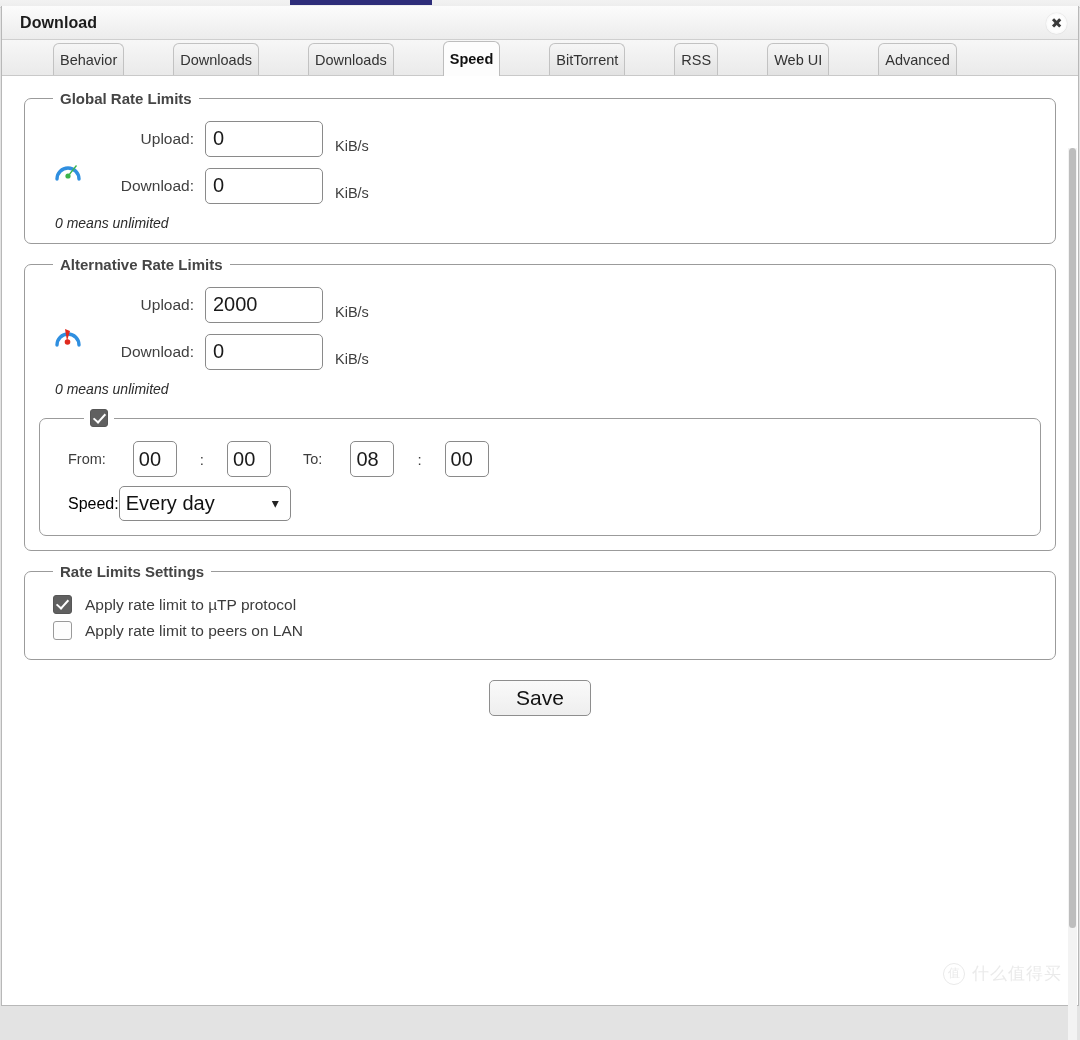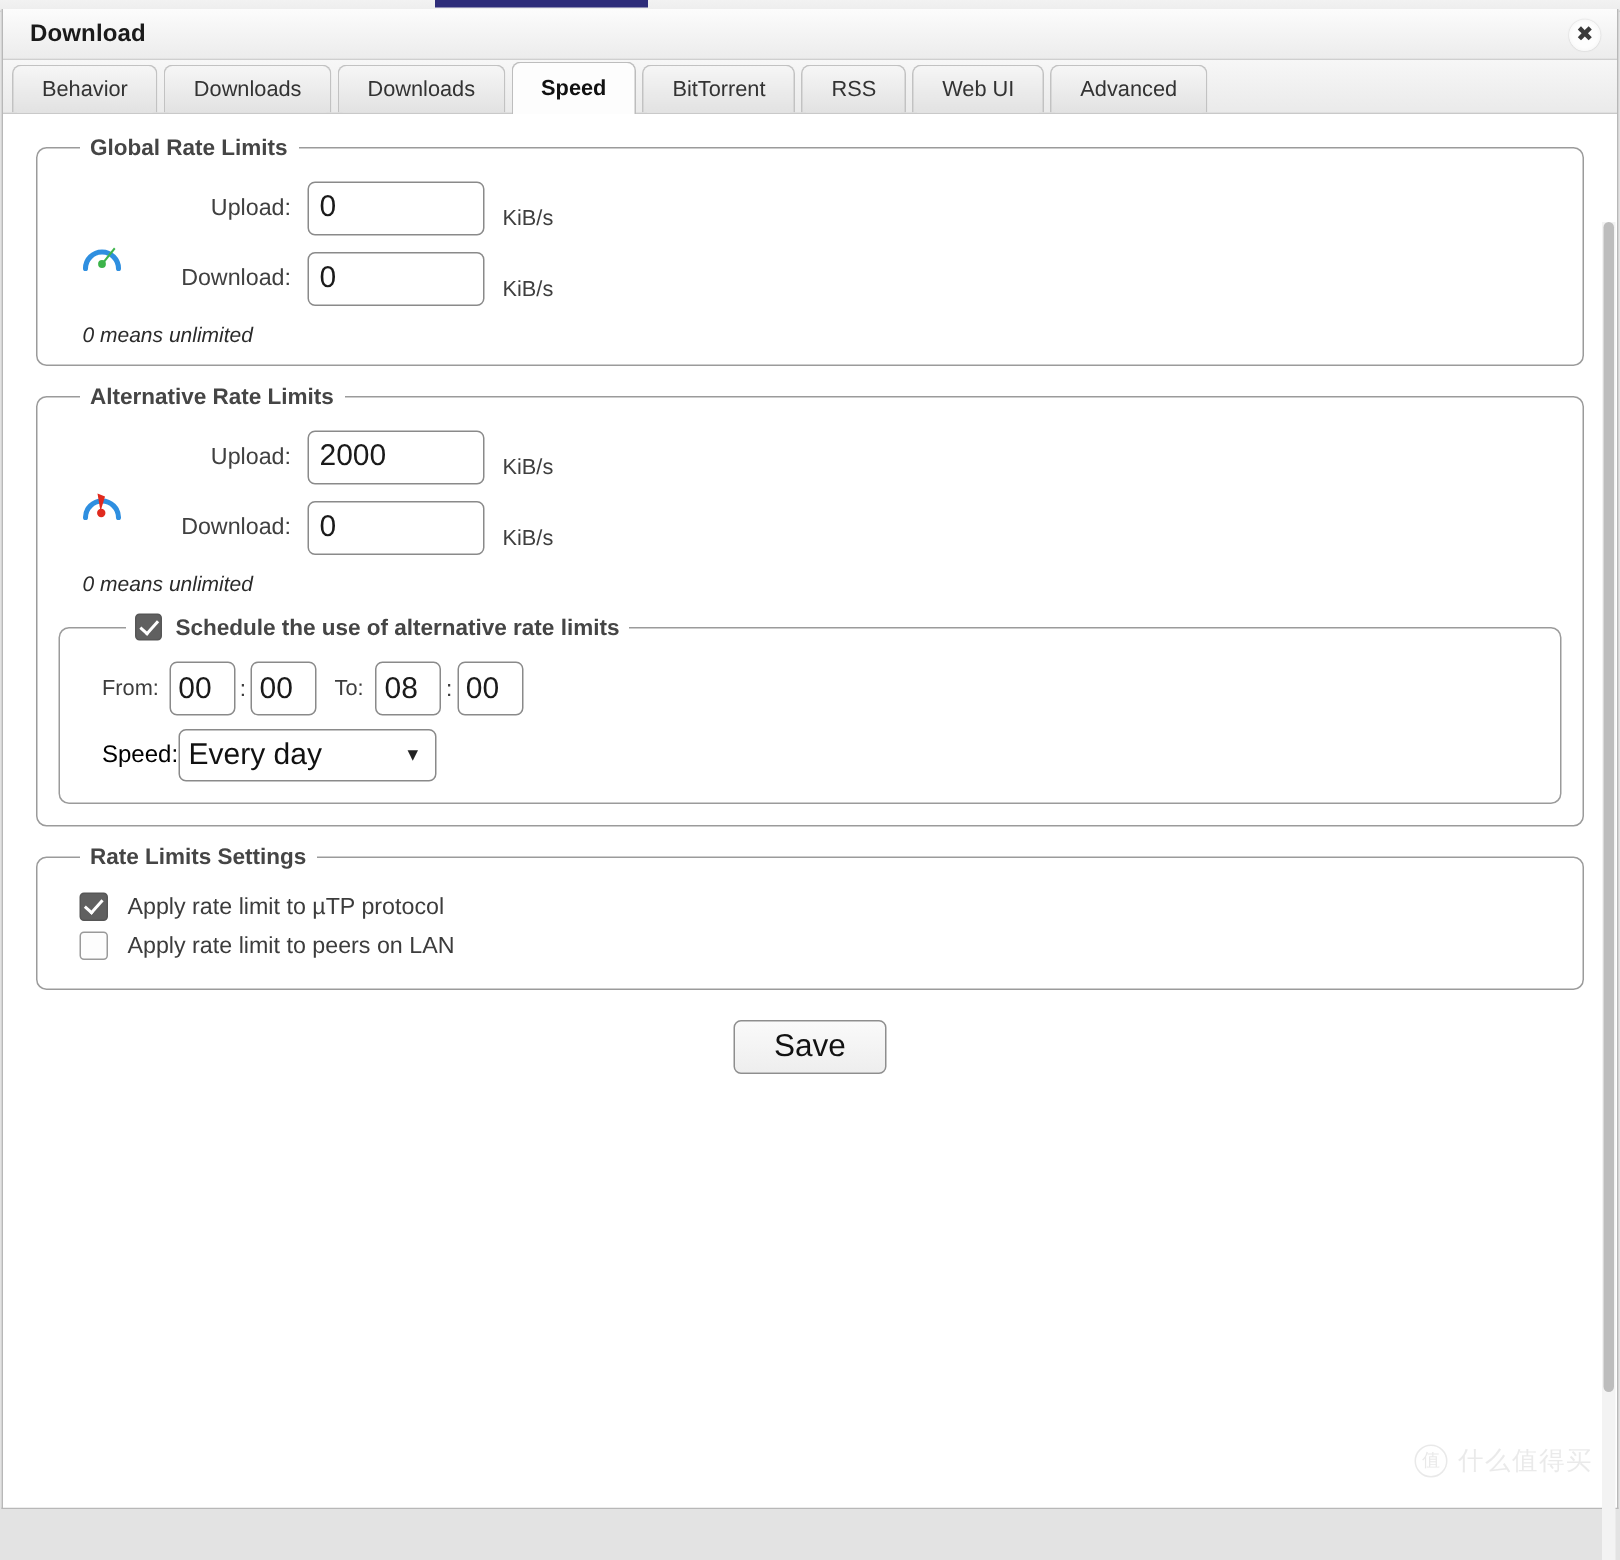--- a/index.html
+++ b/index.html
@@ -61,29 +61,30 @@
     height: 36px;
     background: linear-gradient(#f7f7f7, #eaeaea);
     border-bottom: 1px solid #c9c9c9;
     padding-left: 6px;
     display: flex;
     align-items: flex-end;
   }
   .tab {
     height: 32px;
     margin-right: 4px;
-    padding: 0 19px;
+    padding: 0 6px;
     display: flex; align-items: center;
     font-size: 14.5px; color: #333;
     background: linear-gradient(#f6f6f6, #e2e2e2);
     border: 1px solid #c2c2c2;
     border-bottom: none;
     border-radius: 6px 6px 0 0;
     cursor: pointer;
     white-space: nowrap;
+    margin-left: 45px;
   }
   .tab.active {
     background: #fdfdfd;
     font-weight: bold;
     color: #111;
     height: 35px;
     border-color: #bdbdbd;
     position: relative;
     z-index: 2;
     margin-bottom: -1px;
@@ -183,21 +184,21 @@
   .cb.on::after {
     content: "";
     position: absolute;
     left: 5px; top: 1px;
     width: 5px; height: 10px;
     border: solid #fff;
     border-width: 0 2.2px 2.2px 0;
     transform: rotate(42deg);
   }
 
-  .time-row { display: flex; align-items: center; margin: 8px 0 0 14px; }
+  .time-row { display: flex; align-items: center; margin: 8px 0 0 14px; gap: 20px; }
   .time-row .lbl { font-size: 14.5px; color: #3d3d3d; margin-right: 7px; }
   .time-in {
     width: 44px; height: 36px;
     border: 1px solid #8a8a8a; border-radius: 5px;
     background: #fff; text-align: left;
     font-family: "Liberation Sans", sans-serif;
     font-size: 20px; color: #1a1a1a; padding: 0 5px; outline: none;
   }
   .colon { font-size: 15px; color: #3d3d3d; margin: 0 3px; }
   .to-lbl { font-size: 14.5px; color: #3d3d3d; margin: 0 8px 0 12px; }
@@ -362,21 +363,20 @@
           <span class="rate-label">Download:</span>
           <input class="num-input" type="text" value="0" style="">
           <span class="unit">KiB/s</span>
         </div>
       </div>
       <div class="hint">0 means unlimited</div>
 
       <fieldset class="schedule">
         <legend>
           <span class="cb on"></span>
-          <span>Schedule the use of alternative rate limits</span>
         </legend>
 
         <div class="time-row">
           <span class="lbl">From:</span>
           <input class="time-in" type="text" value="00" style="">
           <span class="colon">:</span>
           <input class="time-in" type="text" value="00" style="">
           <span class="to-lbl">To:</span>
           <input class="time-in" type="text" value="08" style="">
           <span class="colon">:</span>

